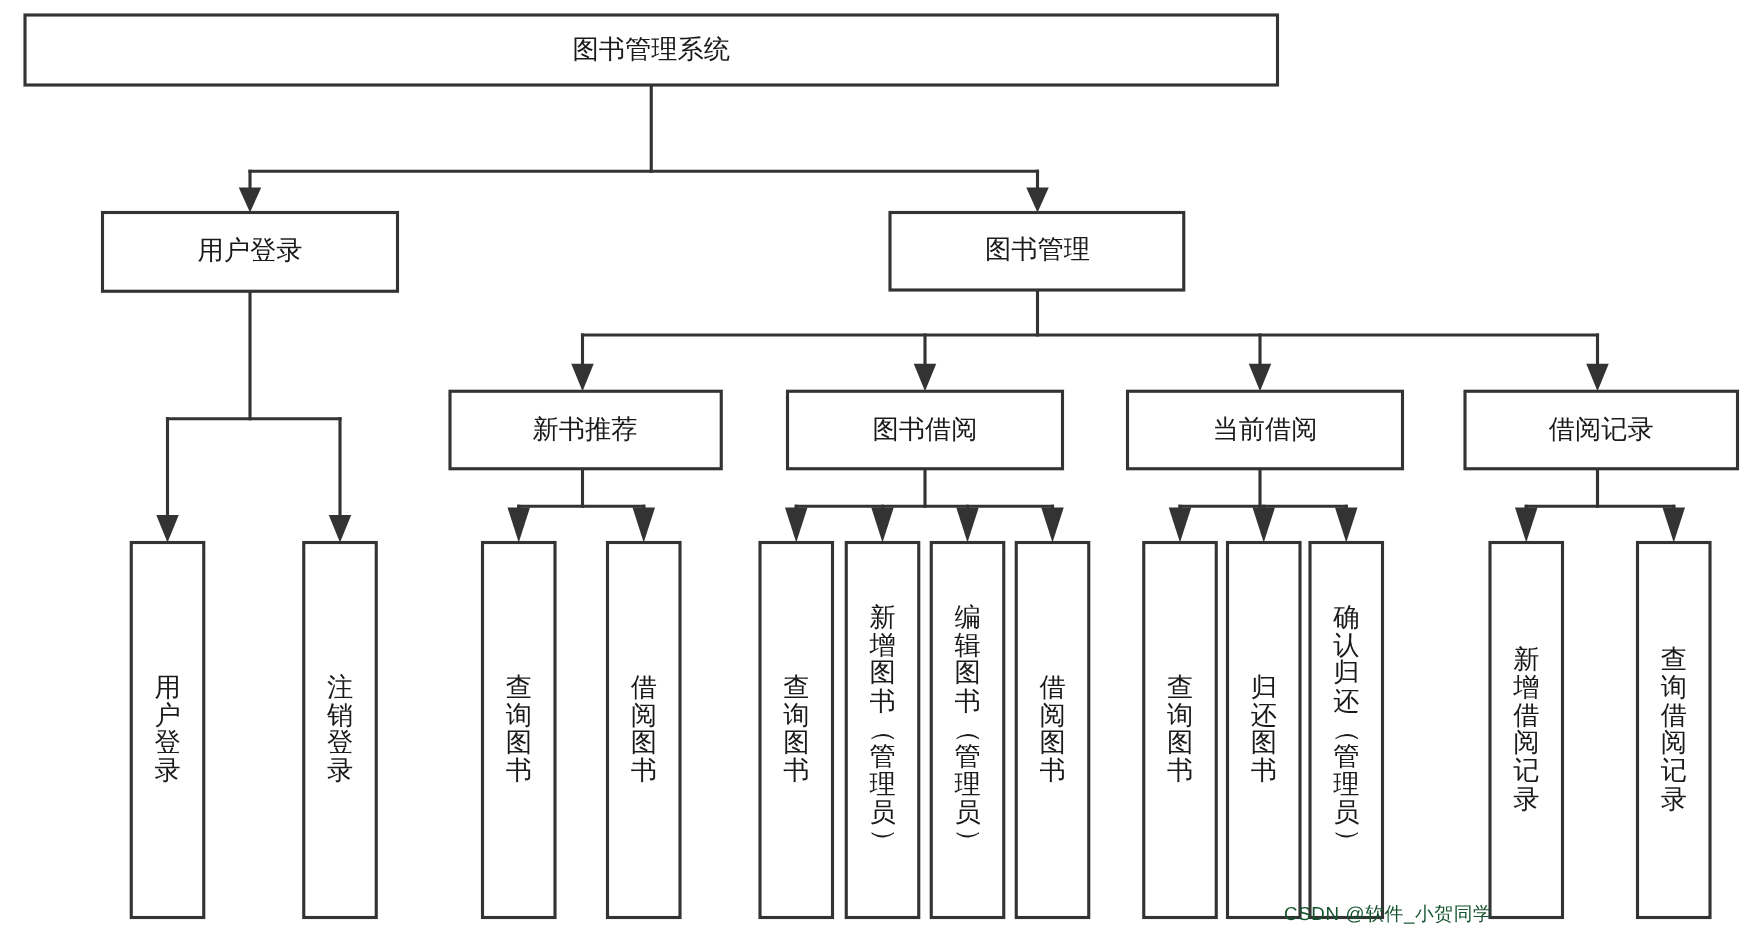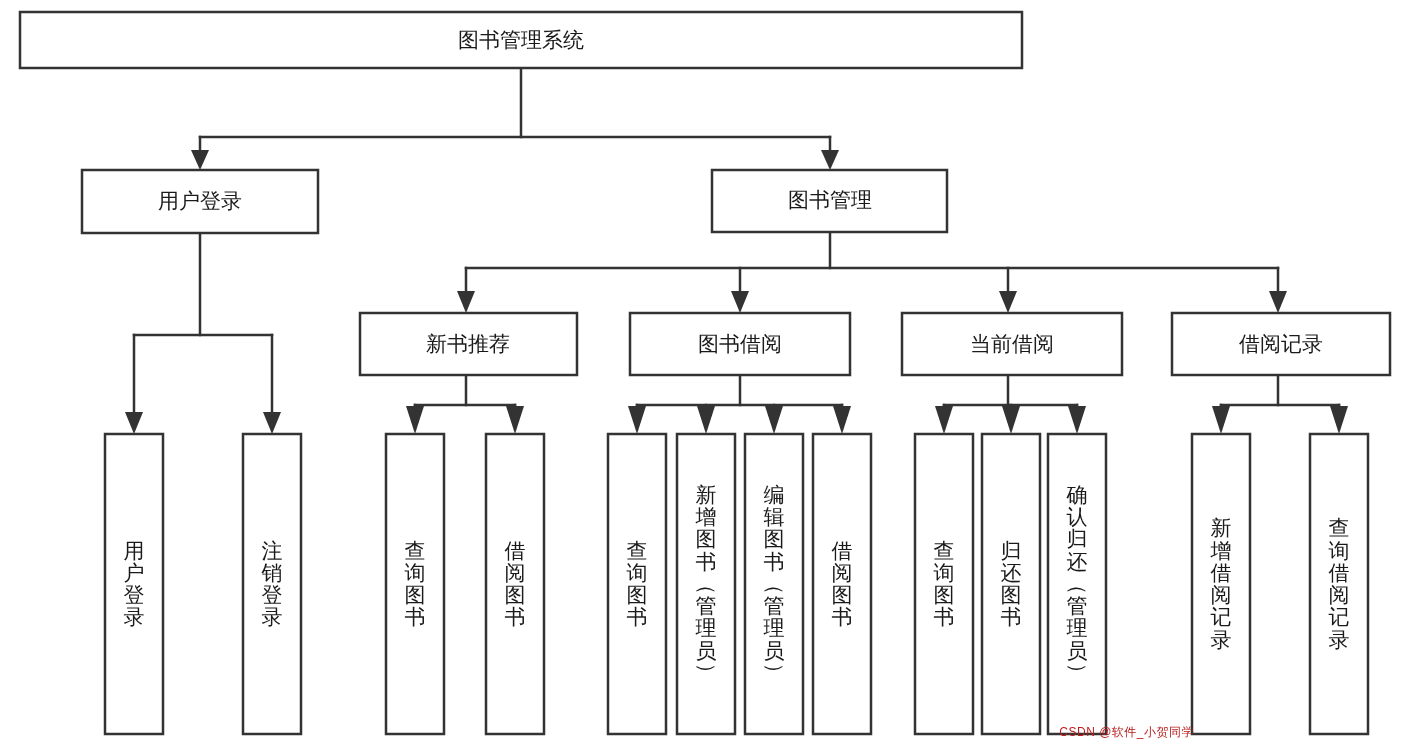--- a/index.html
+++ b/index.html
@@ -65,22 +65,22 @@
   }
   .vert-text-wrap span.ch {
     display: block;
     text-align: center;
   }
   .watermark {
     position: absolute;
     right: 12px;
     bottom: 6px;
     font-family: "Liberation Sans", sans-serif;
-    font-size: 12px;
-    color: #b91c1c;
+    font-size: 15px;
+    color: #14532d;
     letter-spacing: 0.5px;
     pointer-events: none;
   }
 </style>
 </head>
 <body>
 
 <div id="diagram-root">
 
   <svg id="flow-svg" viewBox="0 0 1405 747">

